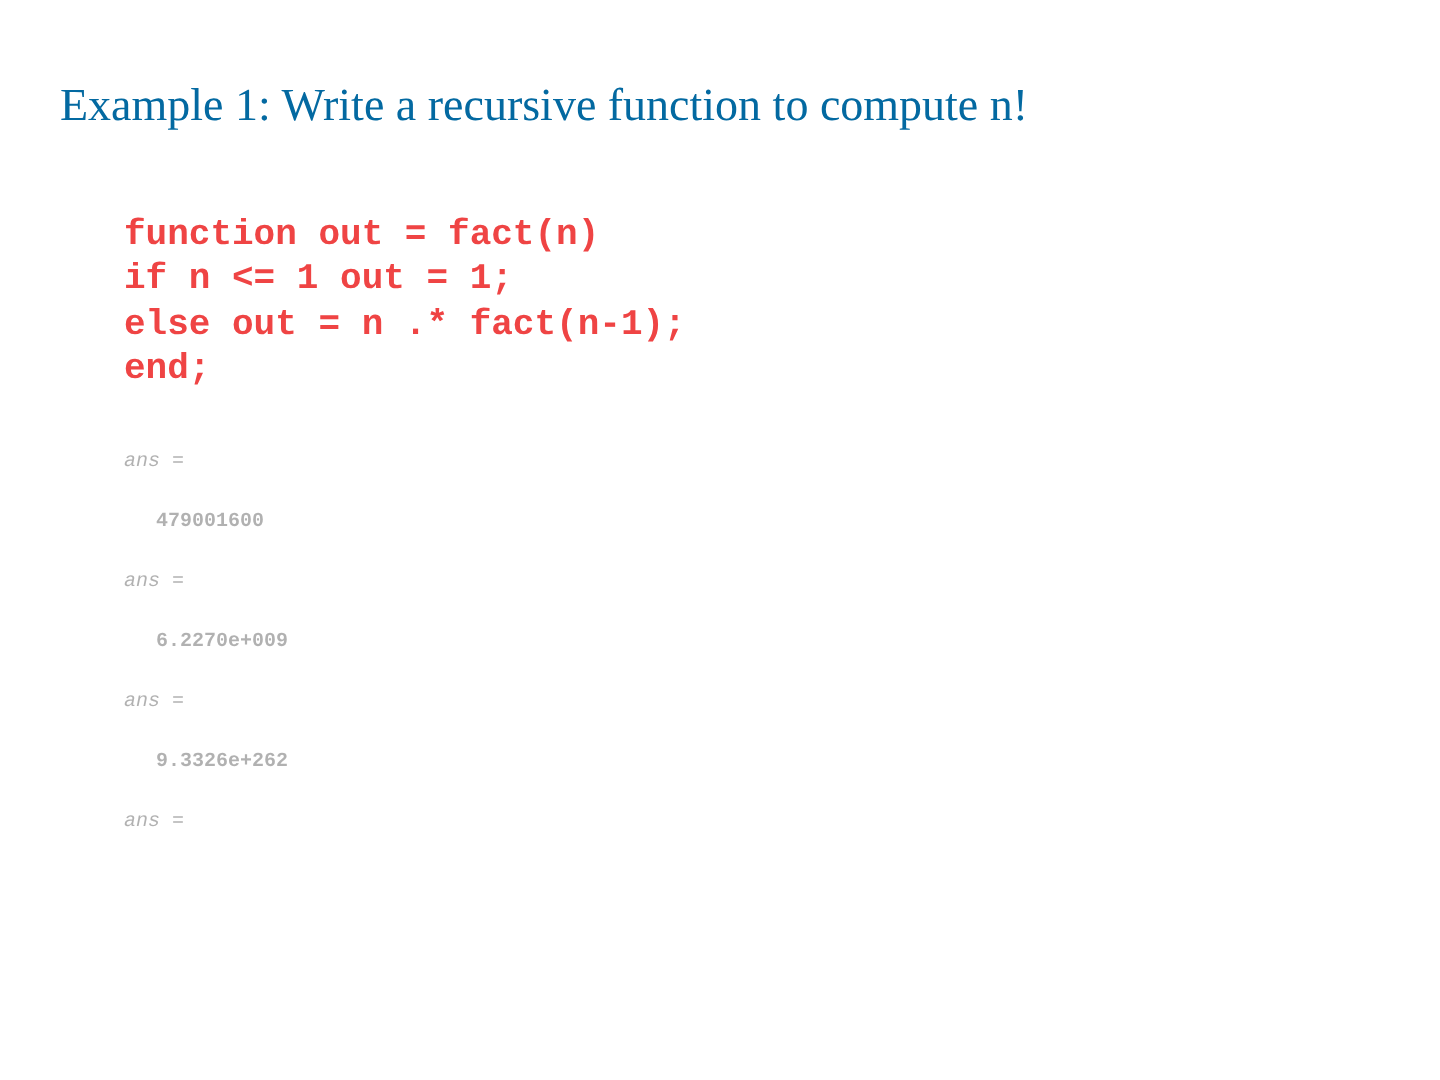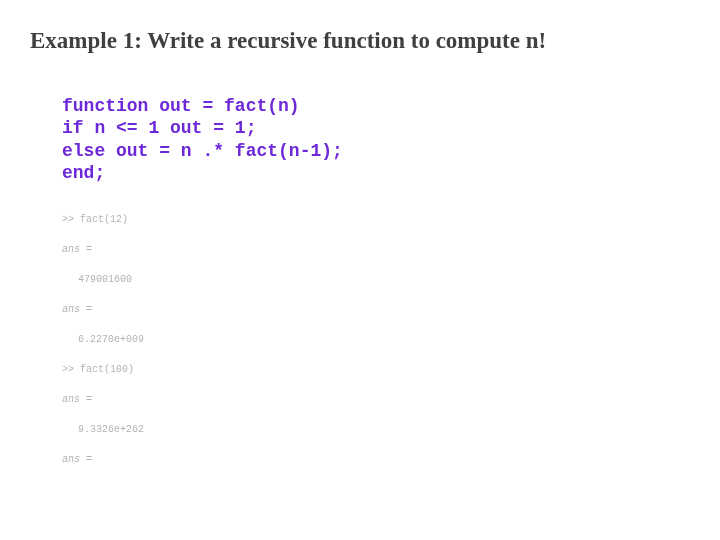--- a/index.html
+++ b/index.html
@@ -12,32 +12,32 @@
     overflow: hidden;
   }
   .slide {
     width: 720px;
     height: 540px;
     box-sizing: border-box;
     padding: 28px 30px 20px 30px;
     position: relative;
   }
   .title {
-    color: #404040;
+    color: #0369a1;
     font-size: 23px;
-    font-weight: bold;
-    margin: 0 0 18px 0;
+    font-weight: normal;
+    margin: 12px 0 18px 0;
     font-family: Georgia, 'Times New Roman', serif;
   }
   .code-block {
     margin-left: 32px;
     font-family: 'Courier New', Courier, monospace;
     font-size: 18px;
     font-weight: bold;
-    color: #6d28d9;
+    color: #ef4444;
     line-height: 1.25;
     white-space: pre;
   }
   .console-block {
     margin-left: 32px;
     margin-top: 18px;
     font-family: 'Courier New', Courier, monospace;
     font-size: 10px;
     color: #555;
     opacity: 0.45;
@@ -47,40 +47,39 @@
   .console-block .prompt {
     margin-bottom: 8px;
   }
   .console-block .ans-label {
     margin-bottom: 8px;
     font-style: italic;
   }
   .console-block .ans-value {
     margin-left: 16px;
     margin-bottom: 8px;
+    font-weight: bold;
   }
 </style>
 </head>
 <body>
 
 <div class="slide">
   <h1 class="title">Example 1: Write a recursive function to compute n!</h1>
 
   <div class="code-block">
 <span>function out = fact(n)</span>
 <span>if n &lt;= 1 out = 1;</span>
 <span>else out = n .* fact(n-1);</span>
 <span>end;</span>
 </div>
 
   <div class="console-block">
-<div class="prompt">&gt;&gt; fact(12)</div>
 <div class="ans-label">ans =</div>
 <div class="ans-value">479001600</div>
 <div class="ans-label">ans =</div>
 <div class="ans-value">6.2270e+009</div>
-<div class="prompt">&gt;&gt; fact(100)</div>
 <div class="ans-label">ans =</div>
 <div class="ans-value">9.3326e+262</div>
 <div class="ans-label">ans =</div>
 
 </div>
 </div>
 
 </body></html>

